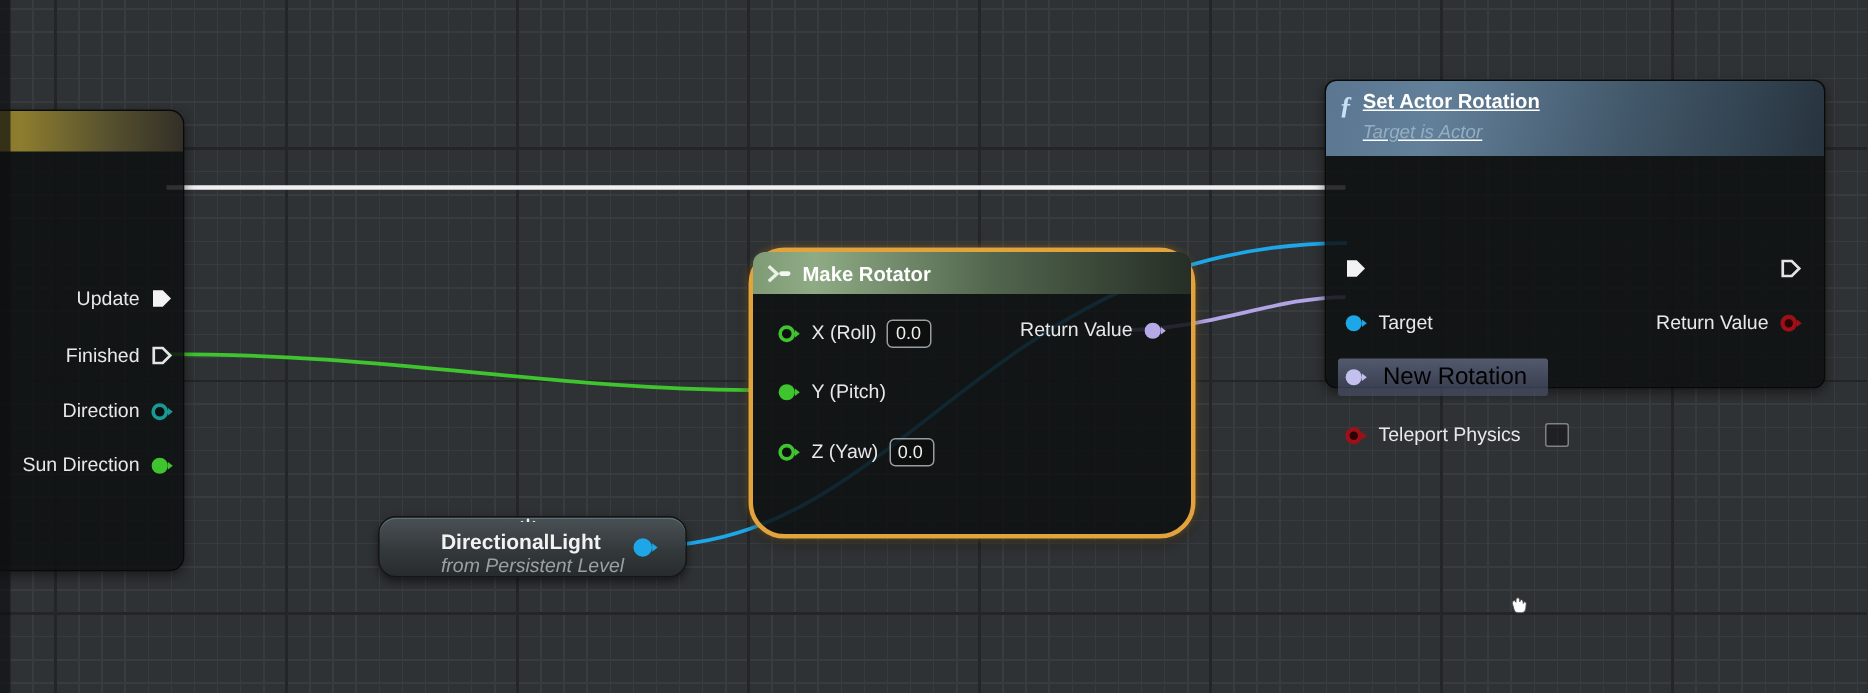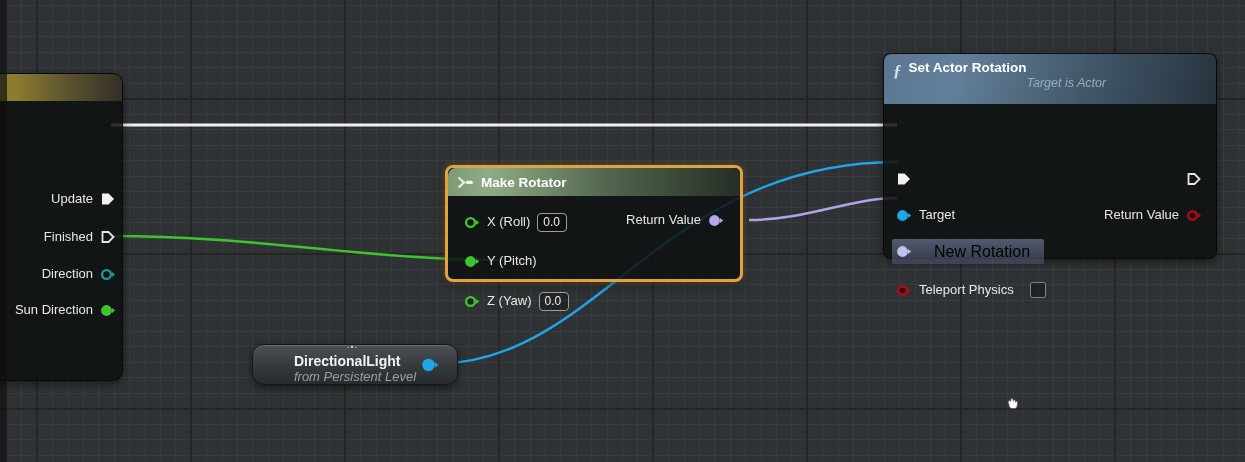--- a/index.html
+++ b/index.html
@@ -26,35 +26,35 @@
   .pin-label { line-height:20px; }
   svg.pin { display:block; flex:0 0 auto; }
   .value-box { display:inline-block; min-width:30px; 
                border:1px solid #9a9da0; border-radius:4px; background:rgba(0,0,0,0.28);
                color:#efefef; font-size:12px; padding:1px 5px; line-height:15px; }
   
   #timeline-node { left:-14px; top:73px; width:137px; height:308px; }
   #timeline-title { height:27px; border-radius:9px 9px 0 0;
     background:linear-gradient(90deg,#83752c 0%,#8d7d2e 20%,#58522f 62%,#332f27 100%); }
   
-  #make-rotator-node { left:445px; top:165px; width:298px; height:117px;
-    border:3px solid #e2a33c; border-radius:8px;
+  #make-rotator-node { left:499px; top:165px; width:298px; height:194px;
+    border:3px solid #e2a33c; border-radius:24px;
     box-shadow:0 0 6px rgba(226,163,60,0.35), 0 3px 8px rgba(0,0,0,0.45); }
   #make-rotator-title { height:28px; border-radius:8px 8px 0 0;
     background:linear-gradient(90deg,#7f9b75 0%,#8fab85 14%,#51654d 55%,#262e26 100%); }
   
   #set-actor-rotation-node { left:883px; top:53px; width:334px; height:206px; border-radius:8px; }
   #sar-title { height:50px; align-items:flex-start; padding-top:6px; border-radius:7px 7px 0 0;
     background:linear-gradient(105deg,#5a7690 0%,#63809a 22%,#42586a 60%,#27333e 100%); }
   .fn-glyph { font-family:"Liberation Serif", serif; font-style:italic; font-size:17px;
               color:#c9e0f2; line-height:20px; margin-top:1px; }
-  .sar-title-col { display:flex; flex-direction:row; }
-  .sar-subtitle { font-weight:normal; font-style:italic; font-size:12.5px; color:#93aec2; margin-top:16px; }
+  .sar-title-col { display:flex; flex-direction:column;text-decoration:underline; }
+  .sar-subtitle { font-weight:normal; font-style:italic; font-size:12.5px; color:#93aec2; margin-top:6px; }
   .highlight-row { position:absolute; left:8px; top:185px; height:25px; padding:0 14px 0 4px;
-    display:flex; align-items:center; gap:22px; border-radius:2px;
+    display:flex; align-items:center; gap:10px; border-radius:2px;
     background:linear-gradient(180deg, rgba(136,146,182,0.55), rgba(84,93,124,0.5)); }
   .checkbox { width:16px; height:16px; border:1px solid #7e8286; border-radius:2px;
               background:rgba(0,0,0,0.35); margin-left:9px; }
   
   #directional-light-node { left:252px; top:344px; width:206px; height:41px; border-radius:12px;
     background:linear-gradient(180deg,#4a5155 0%,#34393c 55%,#272b2e 100%);
     border:1px solid #131517; box-shadow:inset 0 1px 0 rgba(140,170,190,0.35), 0 3px 6px rgba(0,0,0,0.5);
     display:flex; align-items:center; padding:0 10px; gap:6px; z-index:2; position:absolute;flex-direction:column; }
   .dl-col { display:flex; flex-direction:column; }
   .dl-title { color:#f2f2f2; font-weight:bold; font-size:14px; line-height:15px; }

